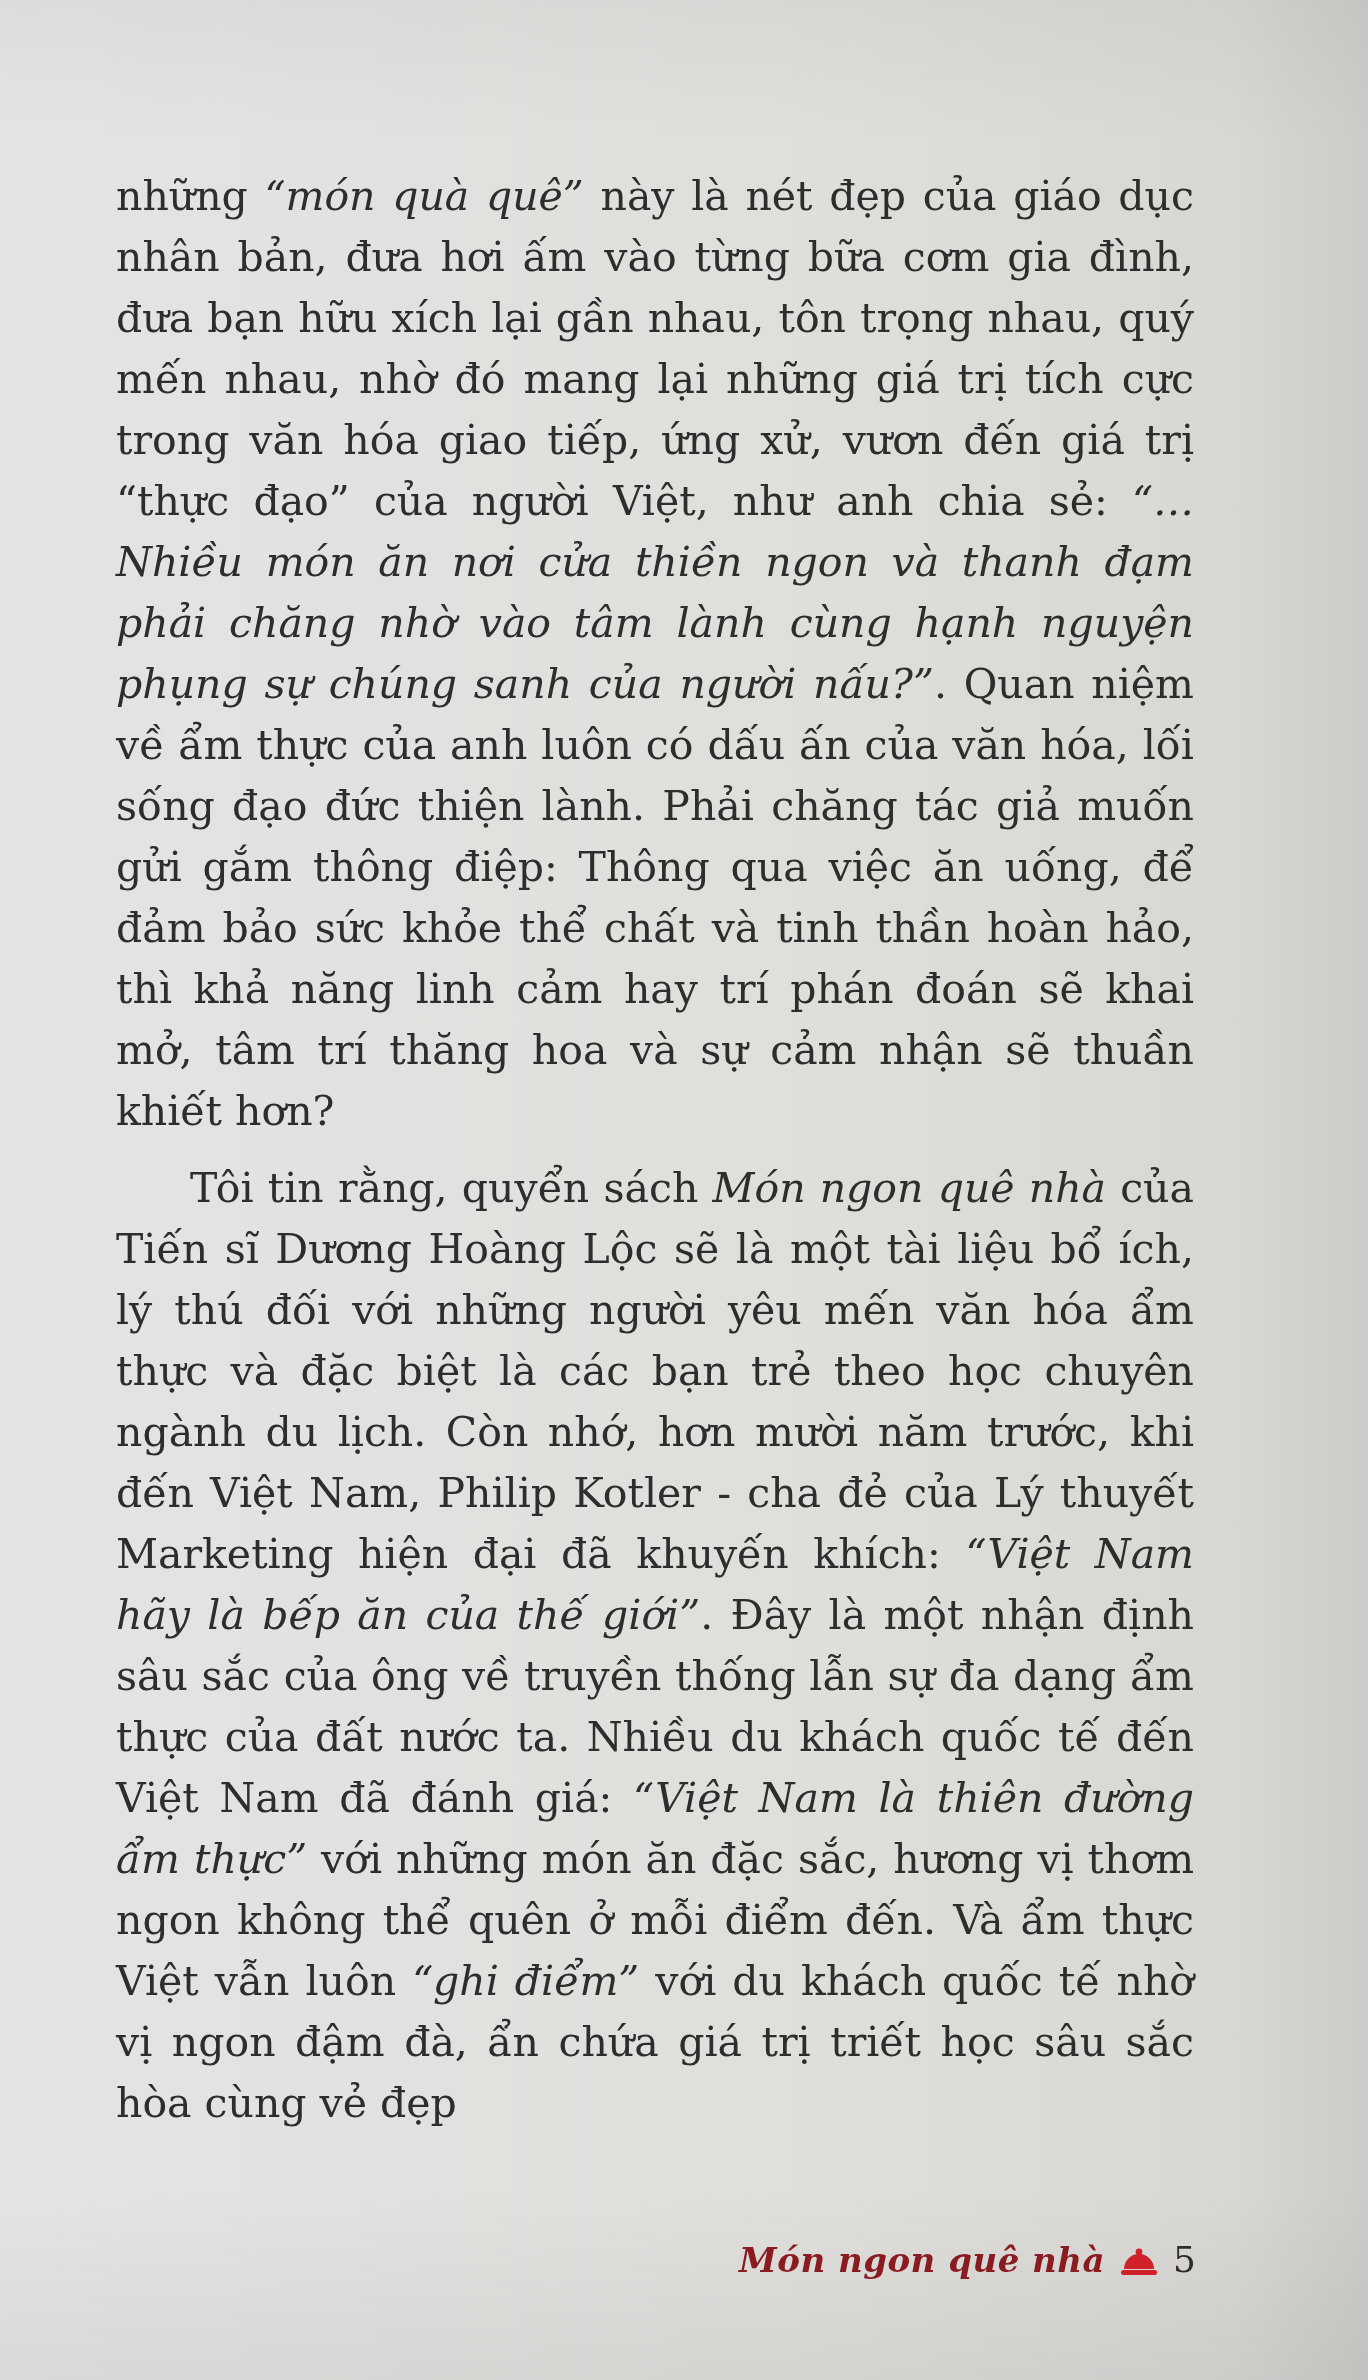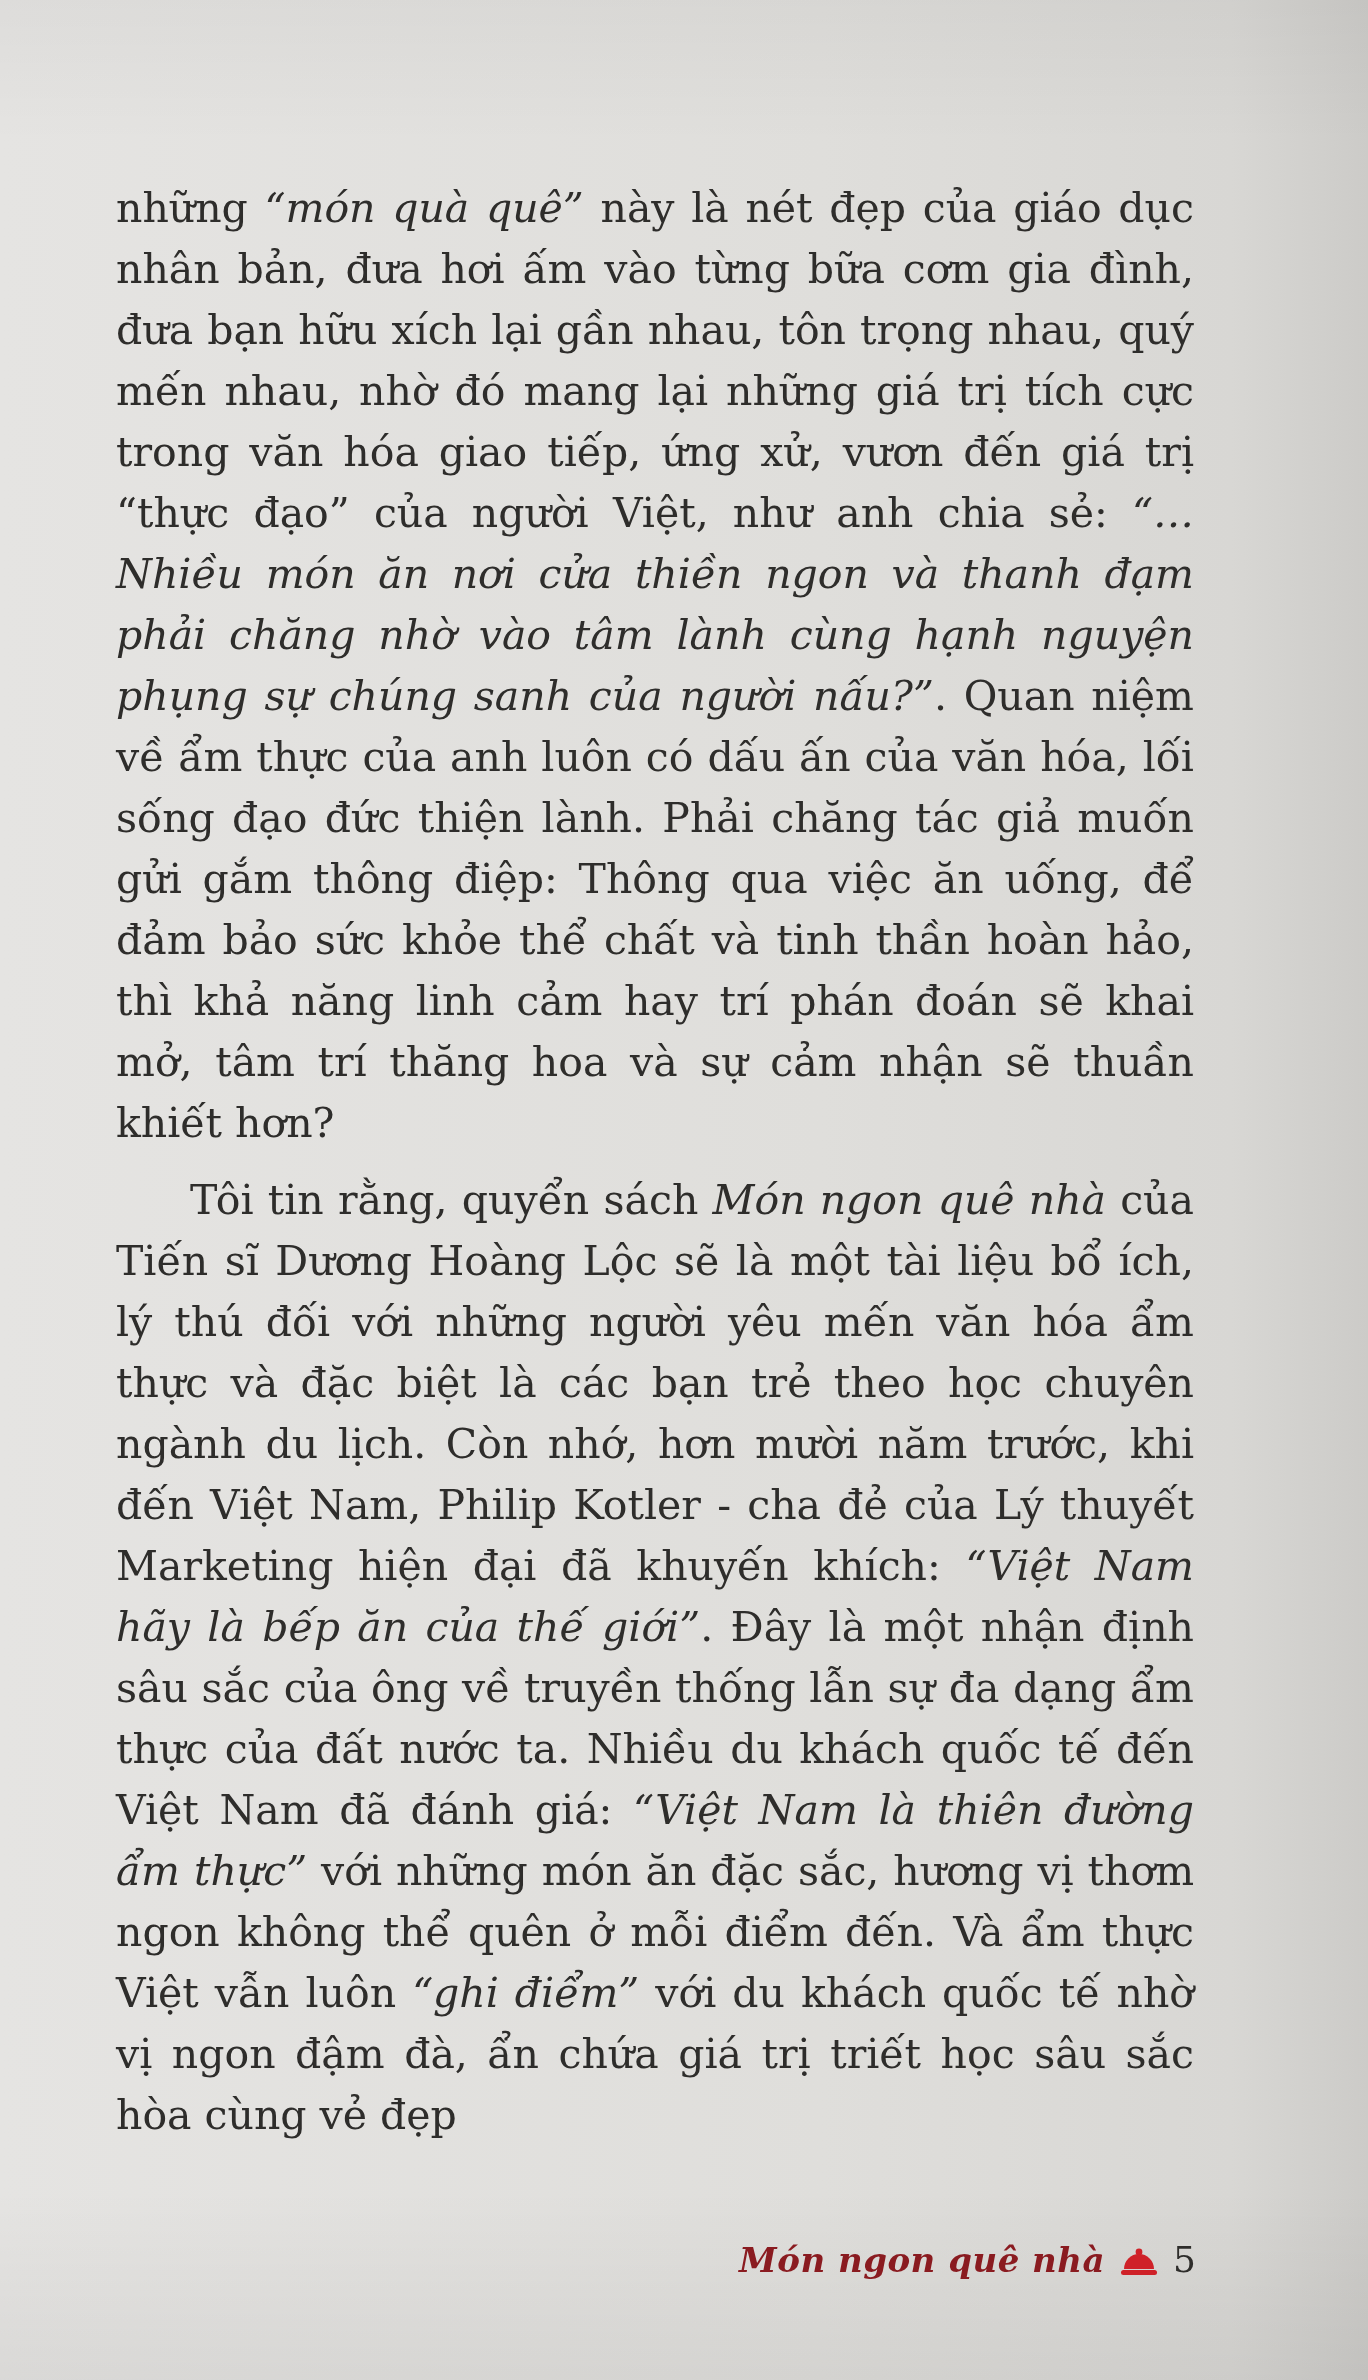--- a/index.html
+++ b/index.html
@@ -23,21 +23,21 @@
     position: absolute;
     left: 116px;
     top: 162px;
     width: 1078px;
     font-size: 41px;
     line-height: 61px;
     text-align: justify;
   }
 
   .para {
-    margin: 16px 0 16px 0;
+    margin: 4px 0 16px 0;
   }
   .para.indent {
     text-indent: 74px;
   }
   .it {
     font-style: italic;
   }
 
   .page-footer {
     position: absolute;

